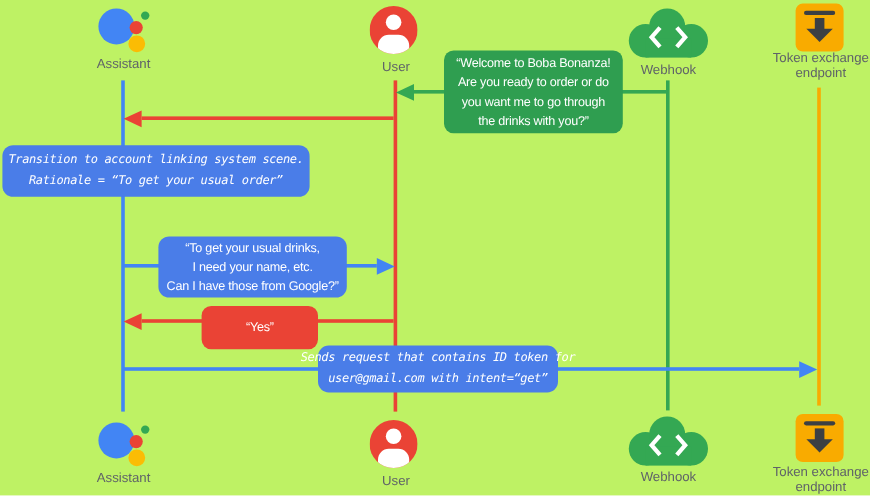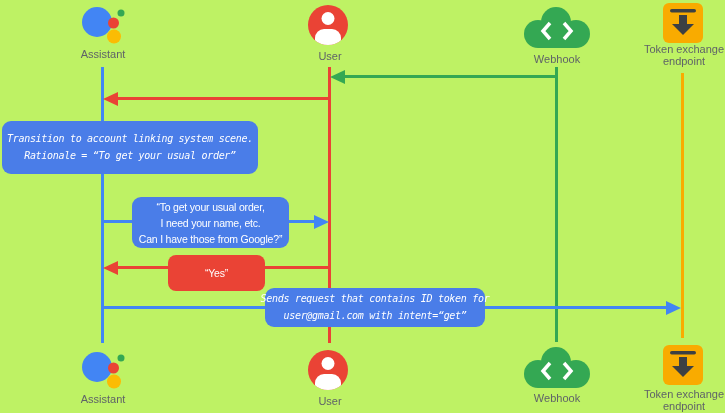--- a/index.html
+++ b/index.html
@@ -70,40 +70,44 @@
   <div class="actor-label" style="left:632px;top:43px;width:104px">Token exchange
 endpoint</div>
 
   <div class="lifeline" style="left:101px;top:67px;height:276px;background:#4285F4"></div>
   <div class="lifeline" style="left:328px;top:67px;height:276px;background:#EA4335"></div>
   <div class="lifeline" style="left:555px;top:67px;height:275px;background:#34A853"></div>
   <div class="lifeline" style="left:681px;top:73px;height:265px;background:#F9AB00"></div>
 
   <div class="hline" style="left:345px;top:75px;width:211px;background:#34A853"></div>
   <div class="arrow" style="left:330px;top:70px;border-right:15px solid #34A853"></div>
+  <div class="msg sans green-box" style="left:370px;top:42px;width:149px;height:69px">“Welcome to Boba Bonanza!
+Are you ready to order or do
+you want me to go through
+the drinks with you?”</div>
 
   <div class="hline" style="left:118px;top:97px;width:210px;background:#EA4335"></div>
   <div class="arrow" style="left:103px;top:92px;border-right:15px solid #EA4335"></div>
 
-  <div class="msg mono blue-box" style="left:2px;top:121px;width:256px;height:53px">Transition to account linking system scene.
+  <div class="msg mono blue-box" style="left:2px;top:121px;width:256px;height:43px">Transition to account linking system scene.
 Rationale = “To get your usual order”</div>
 
   <div class="hline" style="left:103px;top:220px;width:211px;background:#4285F4"></div>
   <div class="arrow" style="left:314px;top:215px;border-left:15px solid #4285F4"></div>
-  <div class="msg sans blue-box" style="left:132px;top:197px;width:157px;height:51px">“To get your usual order,
+  <div class="msg sans blue-box" style="left:132px;top:197px;width:157px;height:51px">“To get your usual drinks,
 I need your name, etc.
 Can I have those from Google?”</div>
 
   <div class="hline" style="left:118px;top:266px;width:210px;background:#EA4335"></div>
   <div class="arrow" style="left:103px;top:261px;border-right:15px solid #EA4335"></div>
   <div class="msg sans red-box" style="left:168px;top:255px;width:97px;height:36px">“Yes”</div>
 
   <div class="hline" style="left:103px;top:306px;width:563px;background:#4285F4"></div>
   <div class="arrow" style="left:666px;top:301px;border-left:15px solid #4285F4"></div>
-  <div class="msg mono blue-box" style="left:265px;top:288px;width:220px;height:39px">Sends request that contains ID token for
+  <div class="msg mono blue-box" style="left:265px;top:288px;width:200px;height:39px">Sends request that contains ID token for
 user@gmail.com with intent=“get”</div>
 
   <svg class="abs" style="left:79px;top:347px" width="48" height="48" viewBox="0 0 48 48">
     <circle cx="18" cy="20" r="15" fill="#4285F4"></circle>
     <circle cx="34.5" cy="21" r="5.5" fill="#EA4335"></circle>
     <circle cx="42" cy="11" r="3.5" fill="#34A853"></circle>
     <circle cx="35" cy="34.5" r="7" fill="#FBBC04"></circle>
   </svg>
 
   <svg class="abs" style="left:308px;top:350px" width="40" height="40" viewBox="0 0 40 40">

